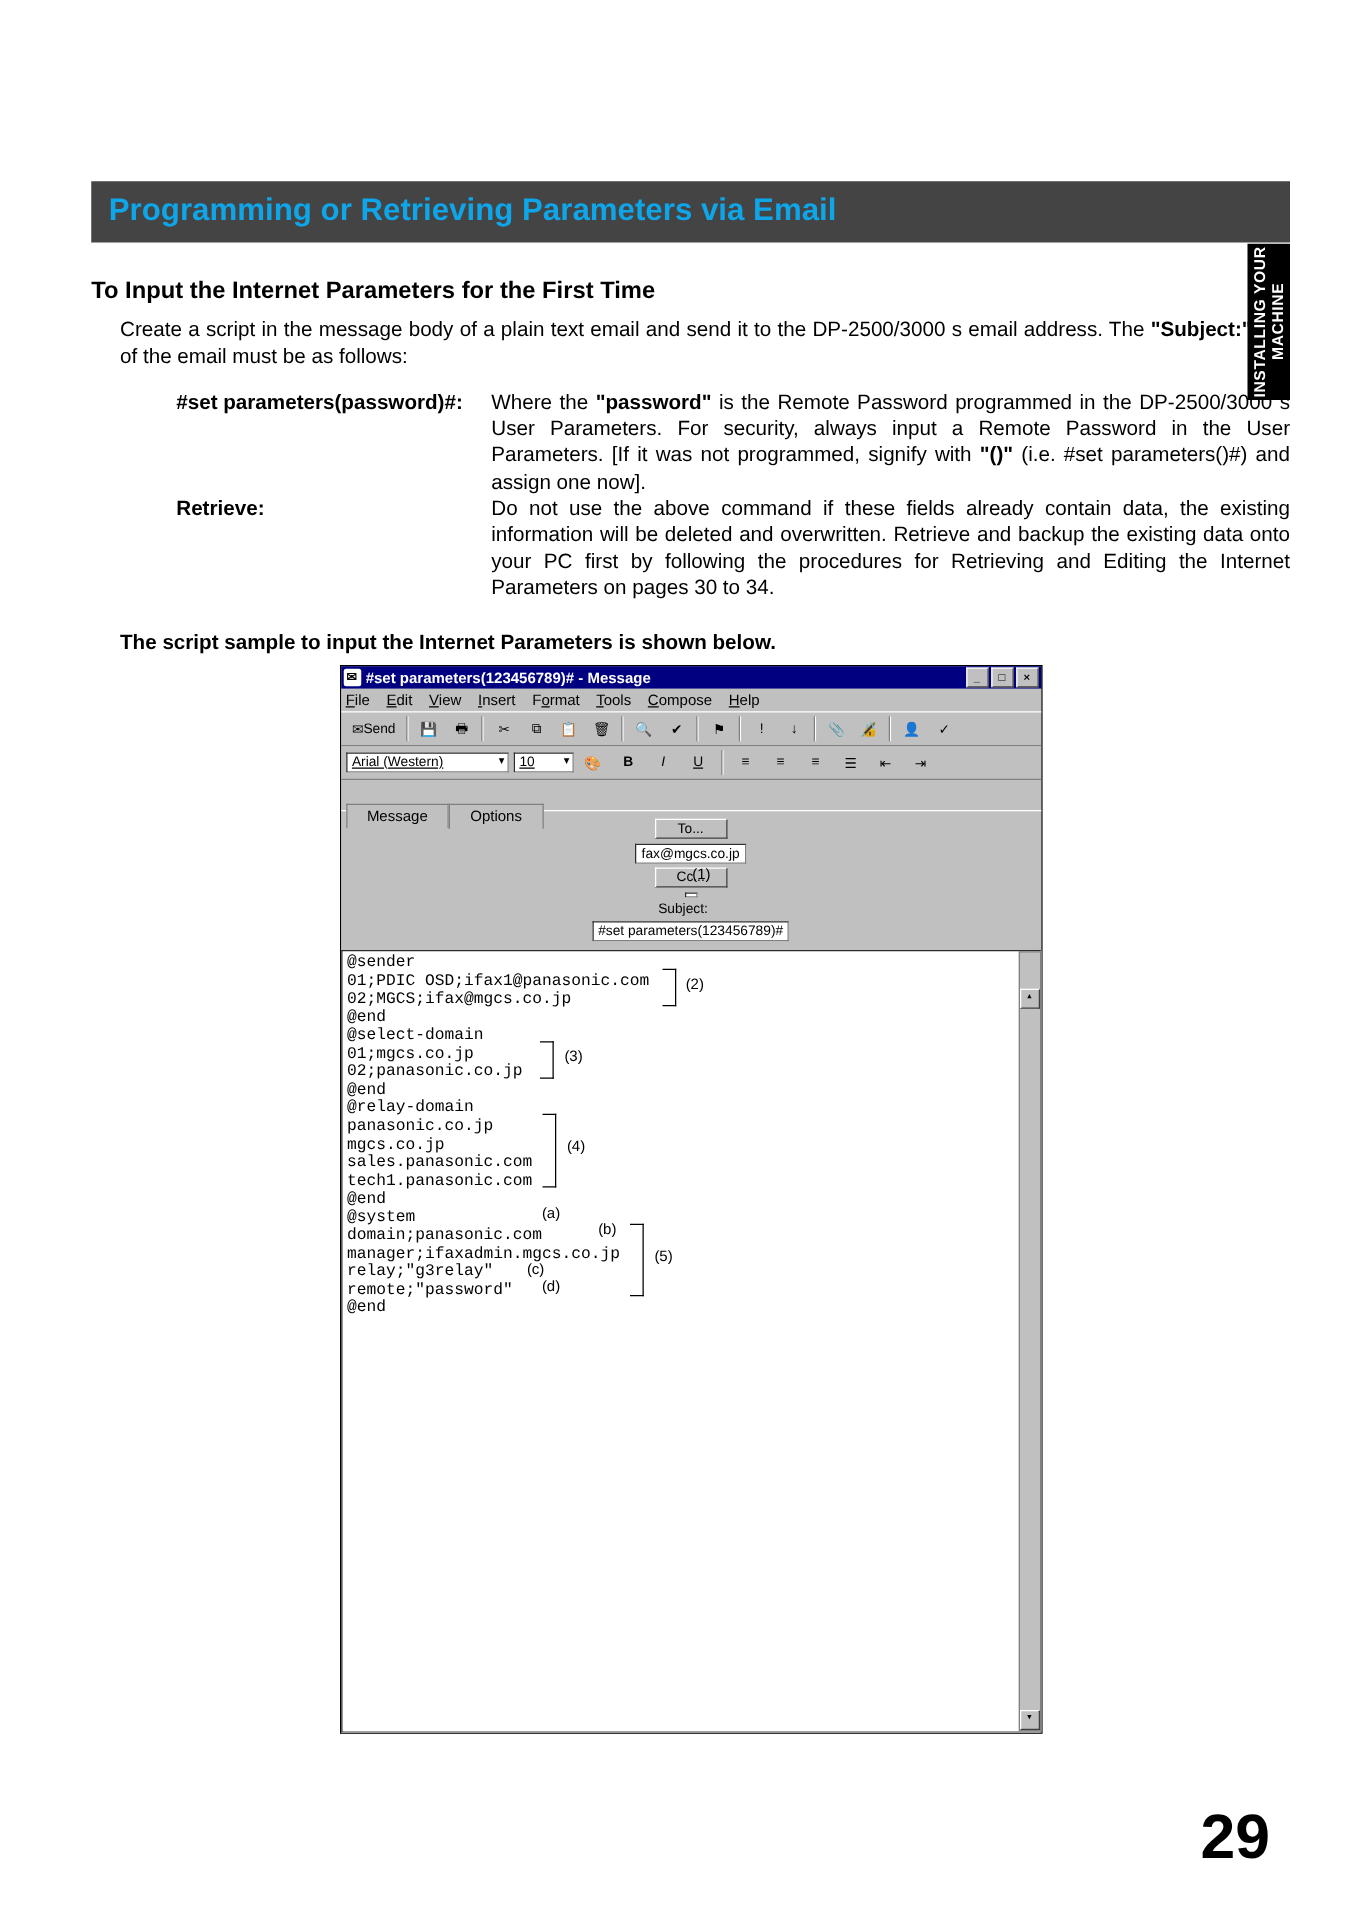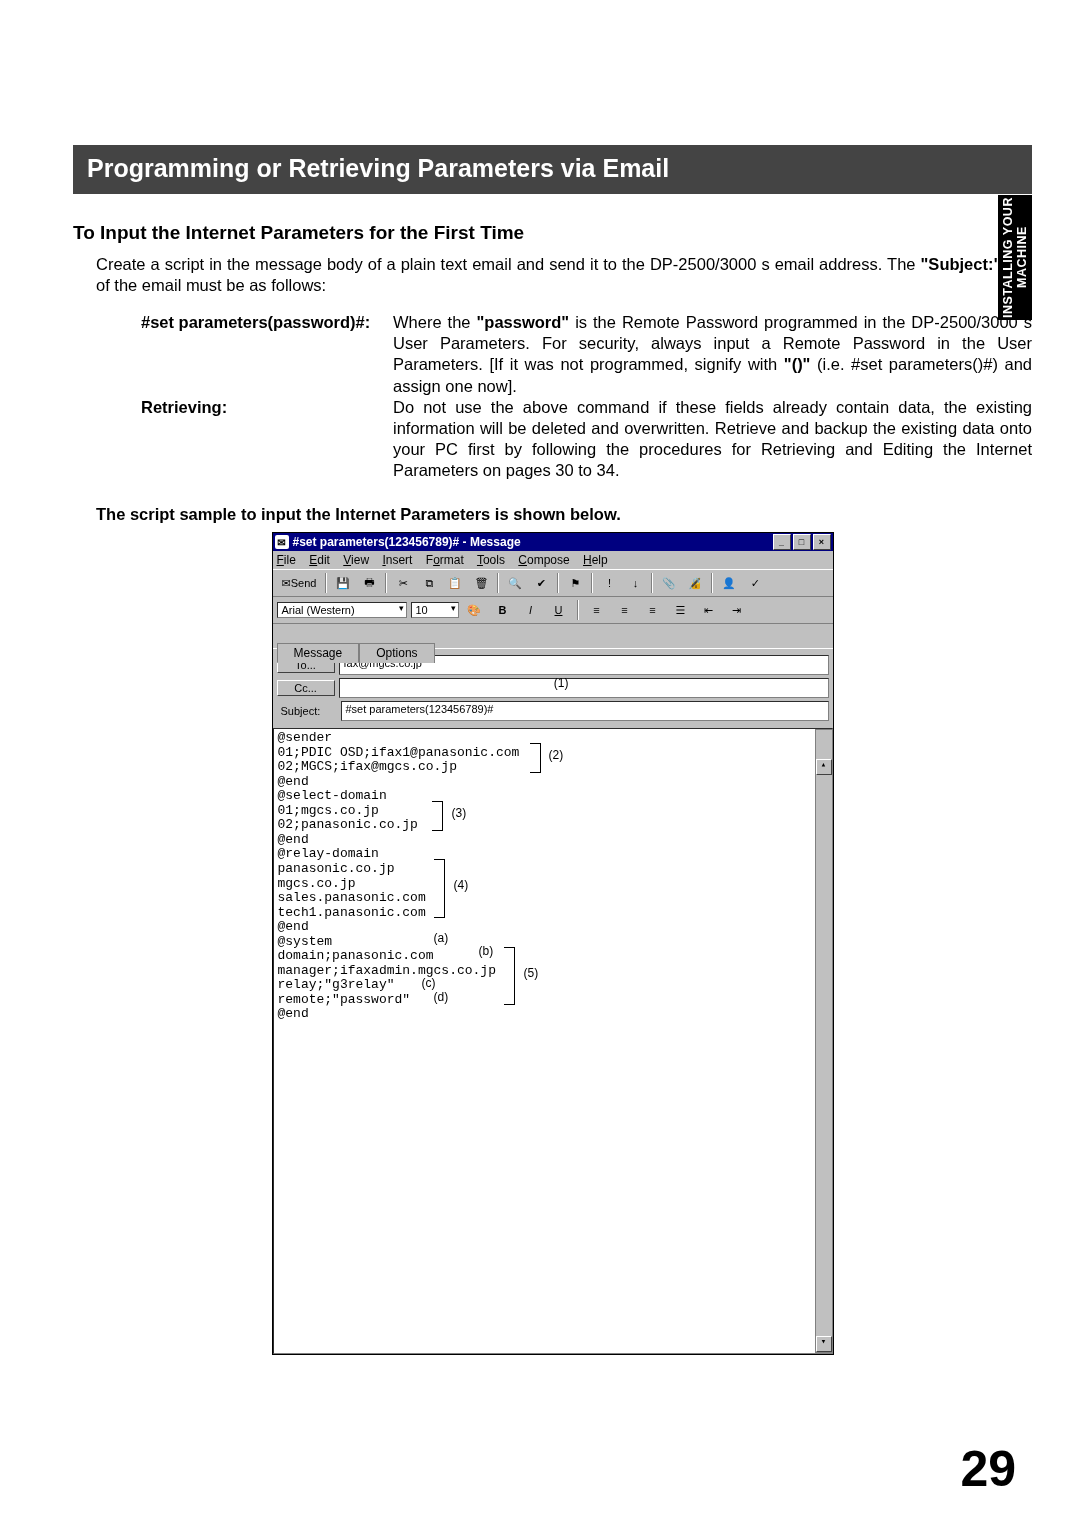--- a/index.html
+++ b/index.html
@@ -30,21 +30,21 @@
     align-items: center;
     justify-content: center;
     writing-mode: vertical-rl;
     transform: rotate(180deg);
     line-height: 1.15;
     text-align: center;
     letter-spacing: .5px;
   }
   .title-bar {
     background: #444;
-    color: #ffffff;
+    color: #0ea5e9;
     font-size: 25px;
     font-weight: bold;
     padding: 9px 14px 11px;
     margin: 100px 0 28px;
   }
   .section-head {
     font-size: 19px;
     font-weight: bold;
     margin: 0 0 10px 0;
   }
@@ -118,28 +118,28 @@
   .tbtn {
     width:22px;height:20px;border:1px solid #c0c0c0;
     display:inline-flex;align-items:center;justify-content:center;
   }
   .tbtn.text{width:auto;padding:0 4px;}
   .sep {width:1px;height:20px;background:#808080;margin:0 2px;border-right:1px solid #fff;}
   .format-row{
     background:#c0c0c0;padding:2px 4px;border-bottom:1px solid #808080;
     display:flex;align-items:center;gap:4px;font-size:11px;
   }
-  .combo{background:#fff;border:1px inset #808080;padding:1px 14px 1px 4px;position:relative;}
+  .combo{background:#fff;border:1px inset #808080;padding:1px 14px 1px 4px;position:relative;text-decoration:underline;}
   .combo::after{content:"▾";position:absolute;right:2px;top:0;font-size:9px;}
   .tabs-row{background:#c0c0c0;padding:4px 4px 0;display:flex;gap:0;}
   .tab{border:1px solid #808080;border-bottom:none;background:#c0c0c0;padding:2px 16px;font-size:12px;position:relative;top:15px;}
   .tab.active{background:#c0c0c0;border-bottom:1px solid #c0c0c0;}
   .tabs-line{height:2px;background:#c0c0c0;border-top:1px solid #fff;}
   .fields{background:#c0c0c0;padding:4px;}
-  .fld{display:flex;align-items:center;margin-bottom:3px;gap:4px;}
+  .fld{display:flex;align-items:center;margin-bottom:3px;gap:4px;flex-direction:column;}
   .fld .lbl{
     width:56px;background:#c0c0c0;border:1px solid #fff;
     border-right-color:#404040;border-bottom-color:#404040;
     text-align:center;padding:1px 0;font-size:11px;
   }
   .fld .in{
     flex:1;background:#fff;border:1px inset #808080;padding:1px 4px;font-size:11px;
     height:16px;
   }
   .fld .subjlbl{width:56px;font-size:11px;text-align:left;padding-left:4px;}
@@ -173,21 +173,21 @@
   </p>
 
   <div class="dl">
     <div class="row">
       <div class="term"><span>#set parameters(password)#</span>:</div>
       <div class="def">
         <span>Where the </span><span class="bold">"password"</span><span> is the Remote Password programmed in the DP-2500/3000 s  User Parameters.   For security, always input a Remote Password in the User Parameters.    [If it was not programmed, signify with </span><span class="bold">"()"</span><span> (i.e. #set parameters()#) and assign one now].</span>
       </div>
     </div>
     <div class="row">
-      <div class="term"><span>Retrieving</span>:</div>
+      <div class="term"><span>Retrieve</span>:</div>
       <div class="def">Do not use the above command if these fields already contain data, the existing information will be deleted and overwritten.  Retrieve and backup the existing data onto your PC first by following the procedures for Retrieving and Editing the Internet Parameters on pages 30 to 34.</div>
     </div>
   </div>
 
   <div class="sample-caption">The script sample to input the Internet Parameters is shown below.</div>
 
   <div class="screenshot-wrap">
   <div class="mail-win">
     <div class="win-titlebar">
       <span class="icon">✉</span>

